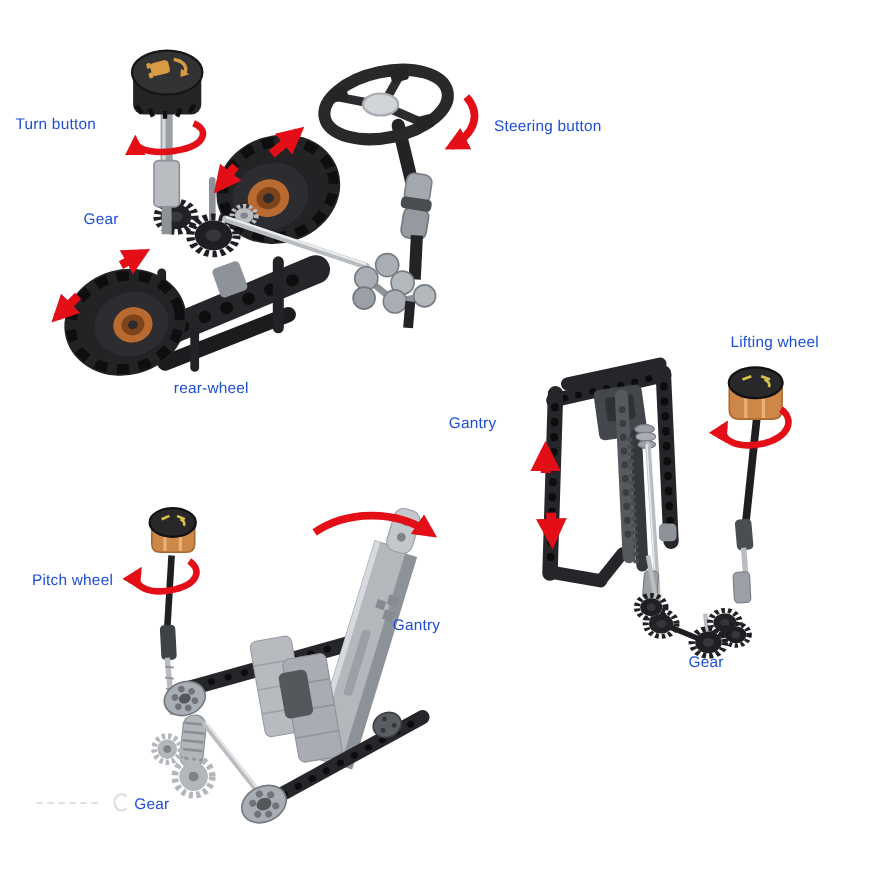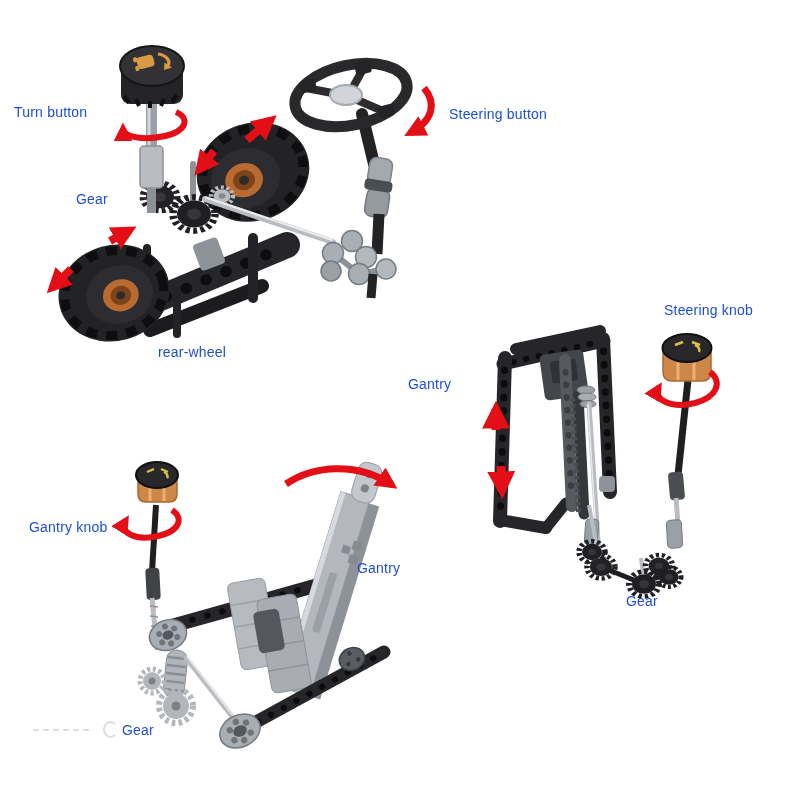--- a/index.html
+++ b/index.html
@@ -323,23 +323,23 @@
     <path d="M286,484 C314,465 358,462 392,485" fill="none" stroke="#e30e16" stroke-width="7" marker-end="url(#ah)"></path>
   </g>
 </svg>
 
 <div class="lbl" style="left:14px;top:100px">Turn button</div>
 <div class="lbl" style="left:76px;top:187px">Gear</div>
 <div class="lbl" style="left:158px;top:340px">rear-wheel</div>
 <div class="lbl" style="left:449px;top:102px">Steering button</div>
 
 <div class="lbl" style="left:408px;top:372px">Gantry</div>
-<div class="lbl" style="left:664px;top:298px">Steering knob</div>
+<div class="lbl" style="left:664px;top:298px">Lifting wheel</div>
 <div class="lbl" style="left:626px;top:589px">Gear</div>
 
-<div class="lbl" style="left:29px;top:515px">Gantry knob</div>
+<div class="lbl" style="left:29px;top:515px">Pitch wheel</div>
 <div class="lbl" style="left:357px;top:556px">Gantry</div>
 <div class="lbl" style="left:122px;top:718px">Gear</div>
 
 <div class="watermark"></div>
 <div class="watermark-ring"></div>
 
 </div>
 
 </body></html>

